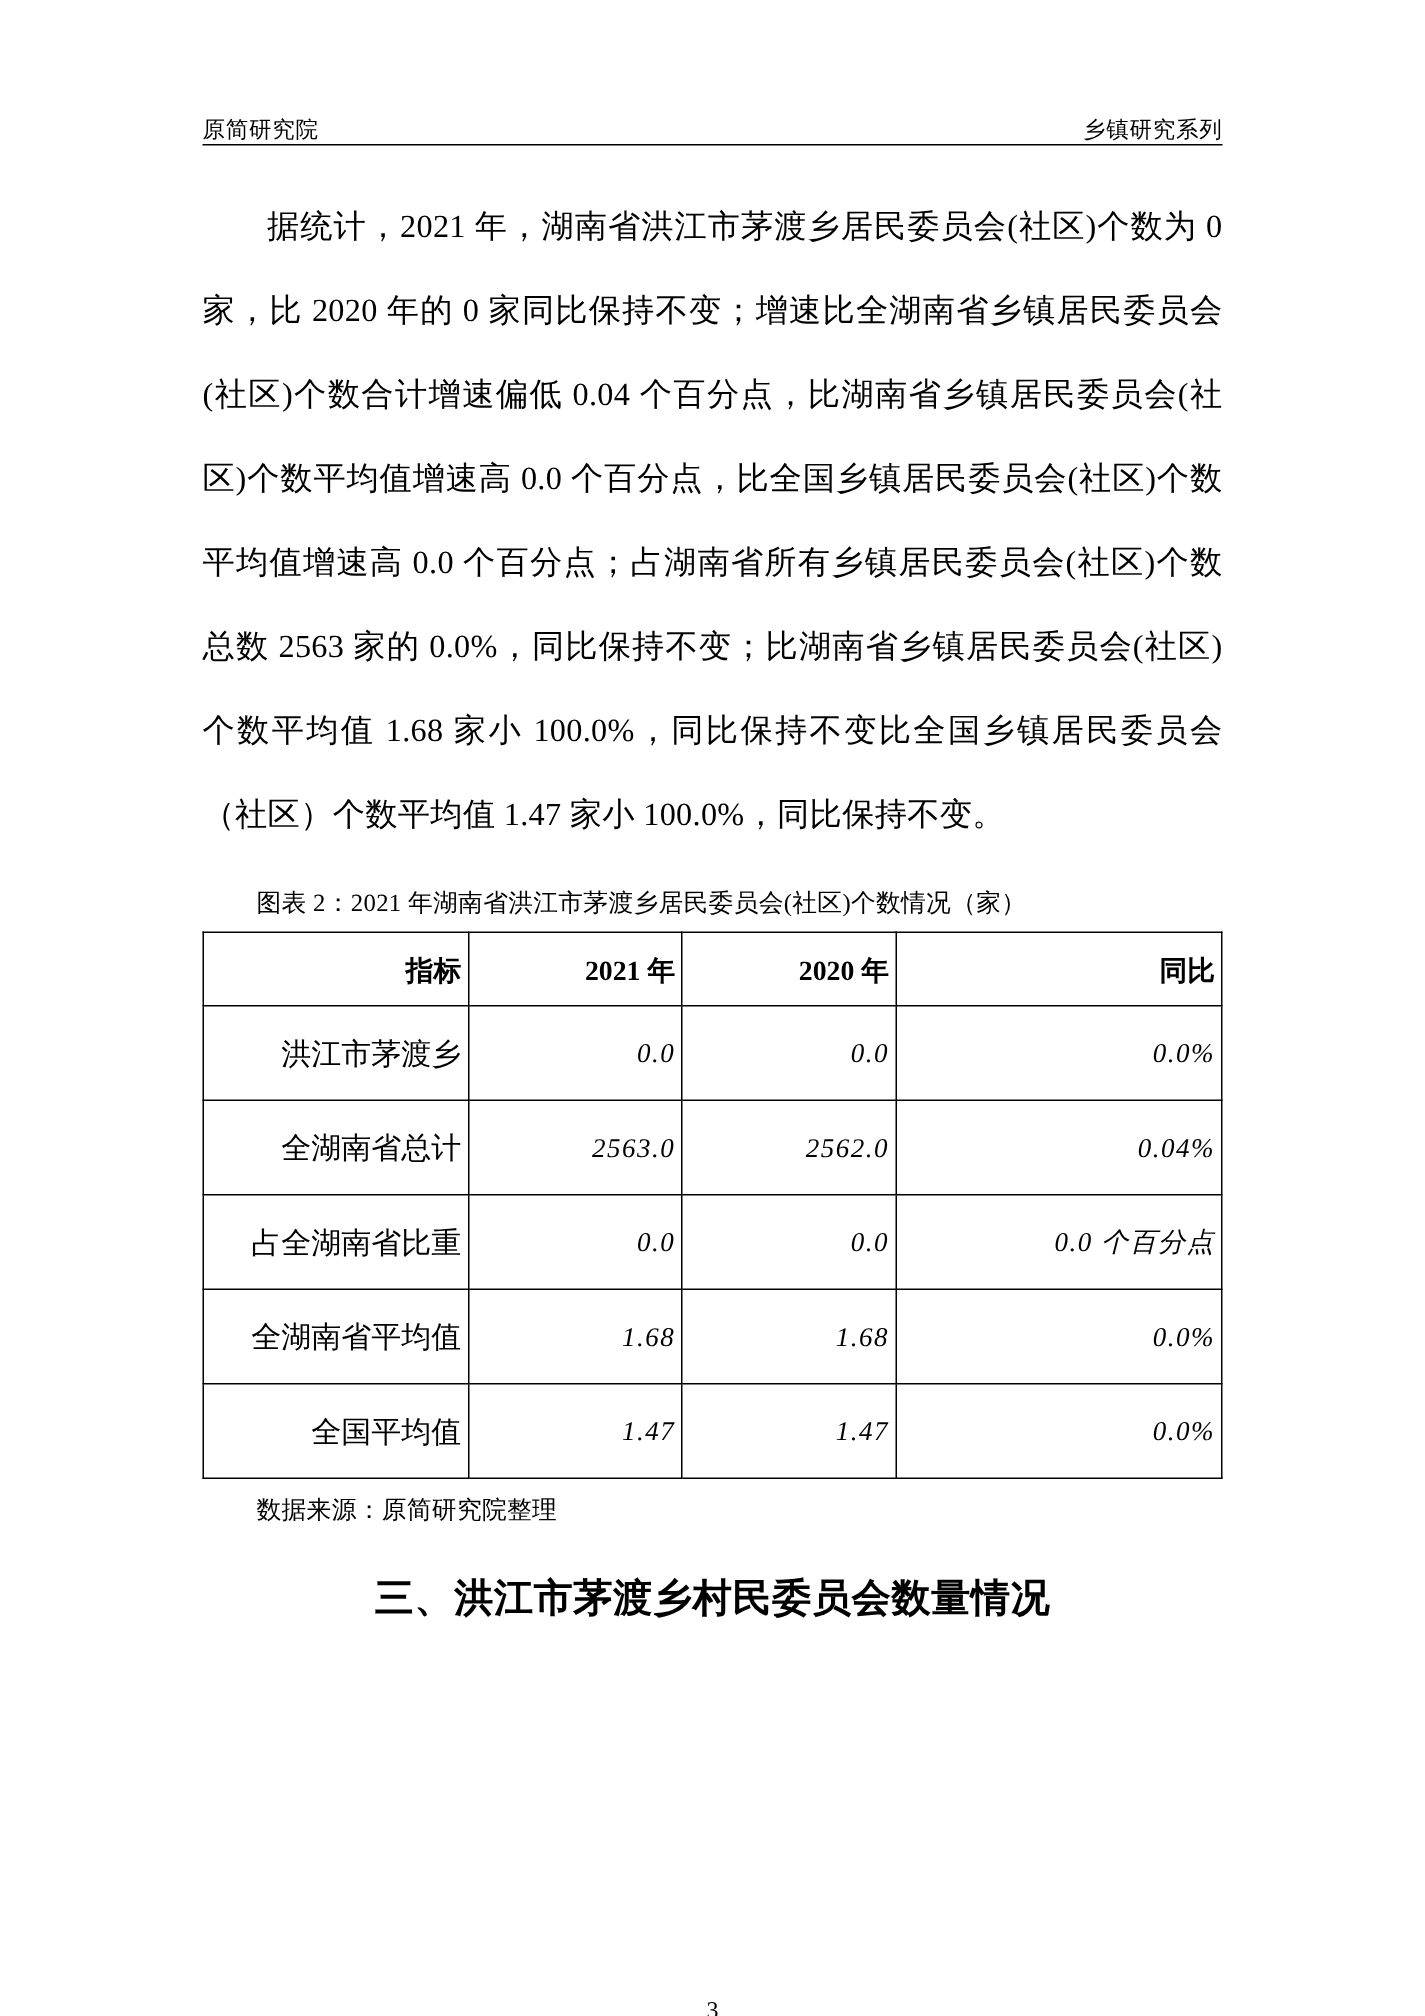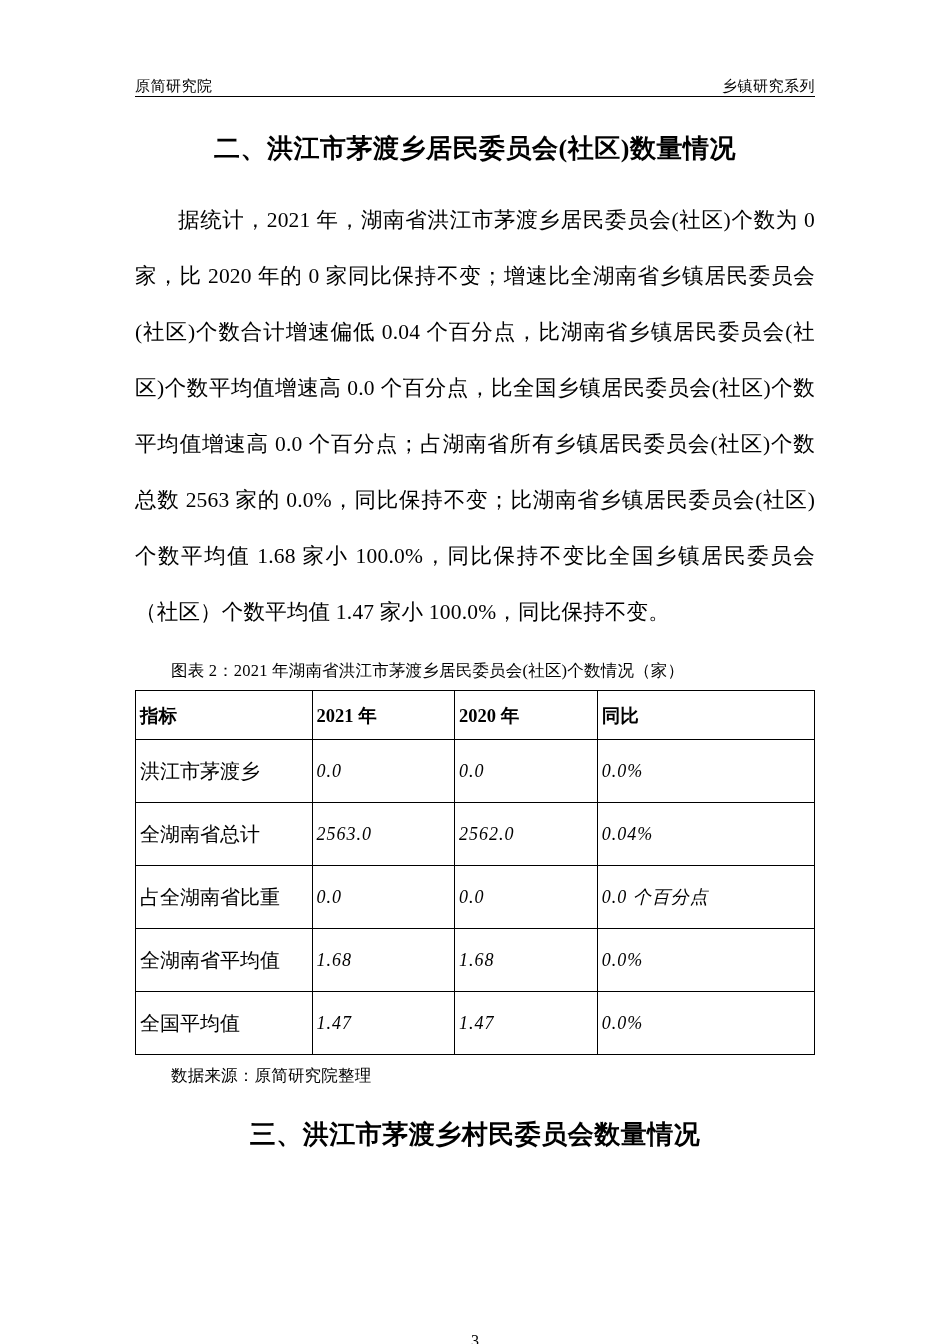--- a/index.html
+++ b/index.html
@@ -71,21 +71,21 @@
     letter-spacing: 0.2px;
   }
   
   table.data-table {
     border-collapse: collapse;
     width: 100%;
     table-layout: fixed;
   }
   table.data-table td {
     border: 1.4px solid #000;
-    text-align: left;
+    text-align: right;
     vertical-align: middle;
     font-size: 18px;
     height: 62px;
     padding: 0 4px;
   }
   table.data-table td.rowhead {
     font-weight: normal;
     font-size: 20px;
   }
   table.data-table tr.head td {
@@ -122,21 +122,20 @@
 </head>
 <body>
 
 <div class="page">
 
   <div class="header">
     <span class="header-left">原简研究院</span>
     <span class="header-right">乡镇研究系列</span>
   </div>
 
-  <h2 class="section-heading">二、洪江市茅渡乡居民委员会(社区)数量情况</h2>
 
   <p class="body-par">据统计，2021 年，湖南省洪江市茅渡乡居民委员会(社区)个数为 0 家，比 2020 年的 0 家同比保持不变；增速比全湖南省乡镇居民委员会(社区)个数合计增速偏低 0.04 个百分点，比湖南省乡镇居民委员会(社区)个数平均值增速高 0.0 个百分点，比全国乡镇居民委员会(社区)个数平均值增速高 0.0 个百分点；占湖南省所有乡镇居民委员会(社区)个数总数 2563 家的 0.0%，同比保持不变；比湖南省乡镇居民委员会(社区)个数平均值 1.68 家小 100.0%，同比保持不变比全国乡镇居民委员会（社区）个数平均值 1.47 家小 100.0%，同比保持不变。</p>
 
   <div class="table-caption">图表 2：2021 年湖南省洪江市茅渡乡居民委员会(社区)个数情况（家）</div>
 
   <table class="data-table">
     <colgroup>
       <col class="c1">
         <col class="c2">
         <col class="c3">

